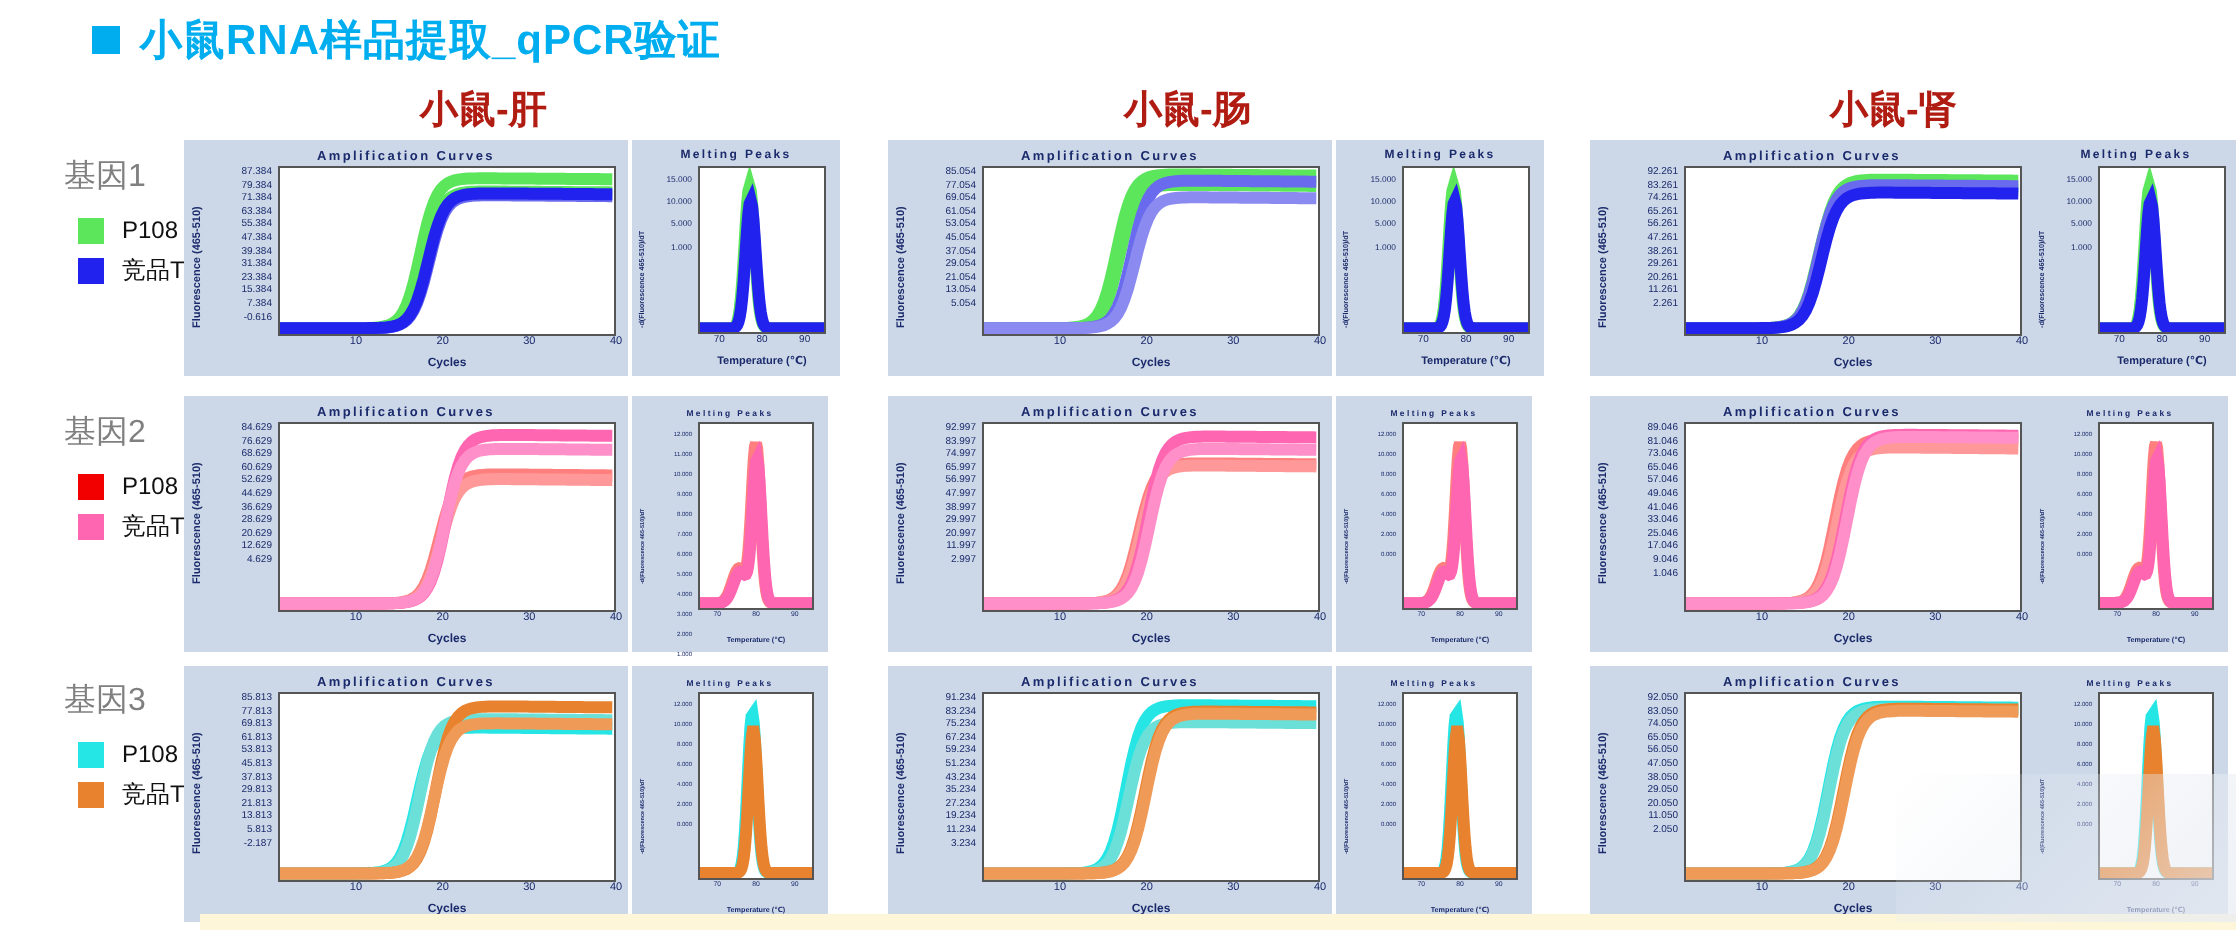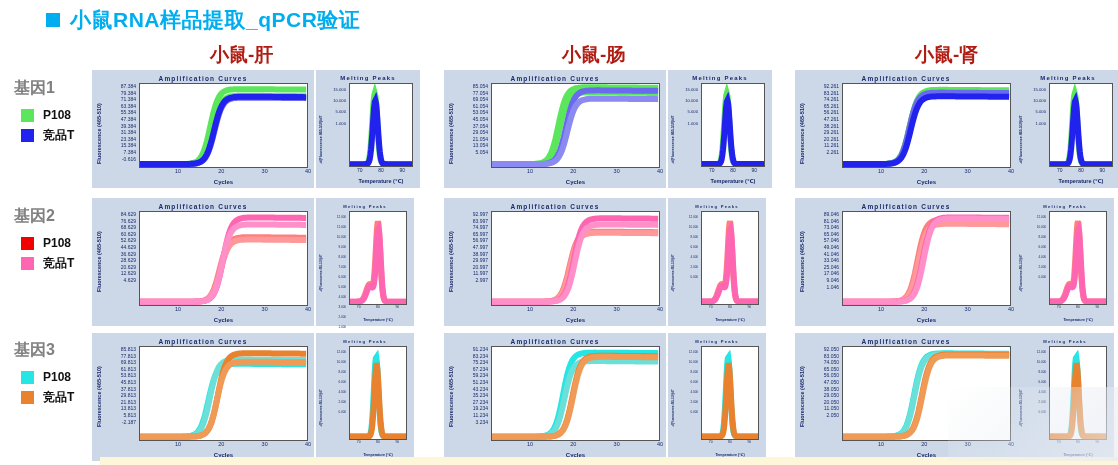--- a/index.html
+++ b/index.html
@@ -22,21 +22,21 @@
   .col-header{
     position:absolute;top:42px;
     font-size:19px;font-weight:bold;color:#B01B12;
     white-space:nowrap;
   }
   #ch0{left:210px;}
   #ch1{left:562px;}
   #ch2{left:915px;}
 
   
-  .row-legend{position:absolute;left:14px;width:78px;font-weight:bold;}
+  .row-legend{position:absolute;left:32px;width:78px;}
   .row-legend .gene{
     font-size:16px;color:#808080;margin-bottom:9px;white-space:nowrap;
   }
   .legend-item{display:flex;align-items:center;gap:9px;margin:5px 0 5px 7px;}
   .swatch{width:13px;height:13px;display:inline-block;flex:0 0 auto;}
   .legend-item .lbl{font-size:12px;color:#111;white-space:nowrap;}
 
   
   .panel{
     position:absolute;background:#ccd8e8;box-sizing:border-box;

